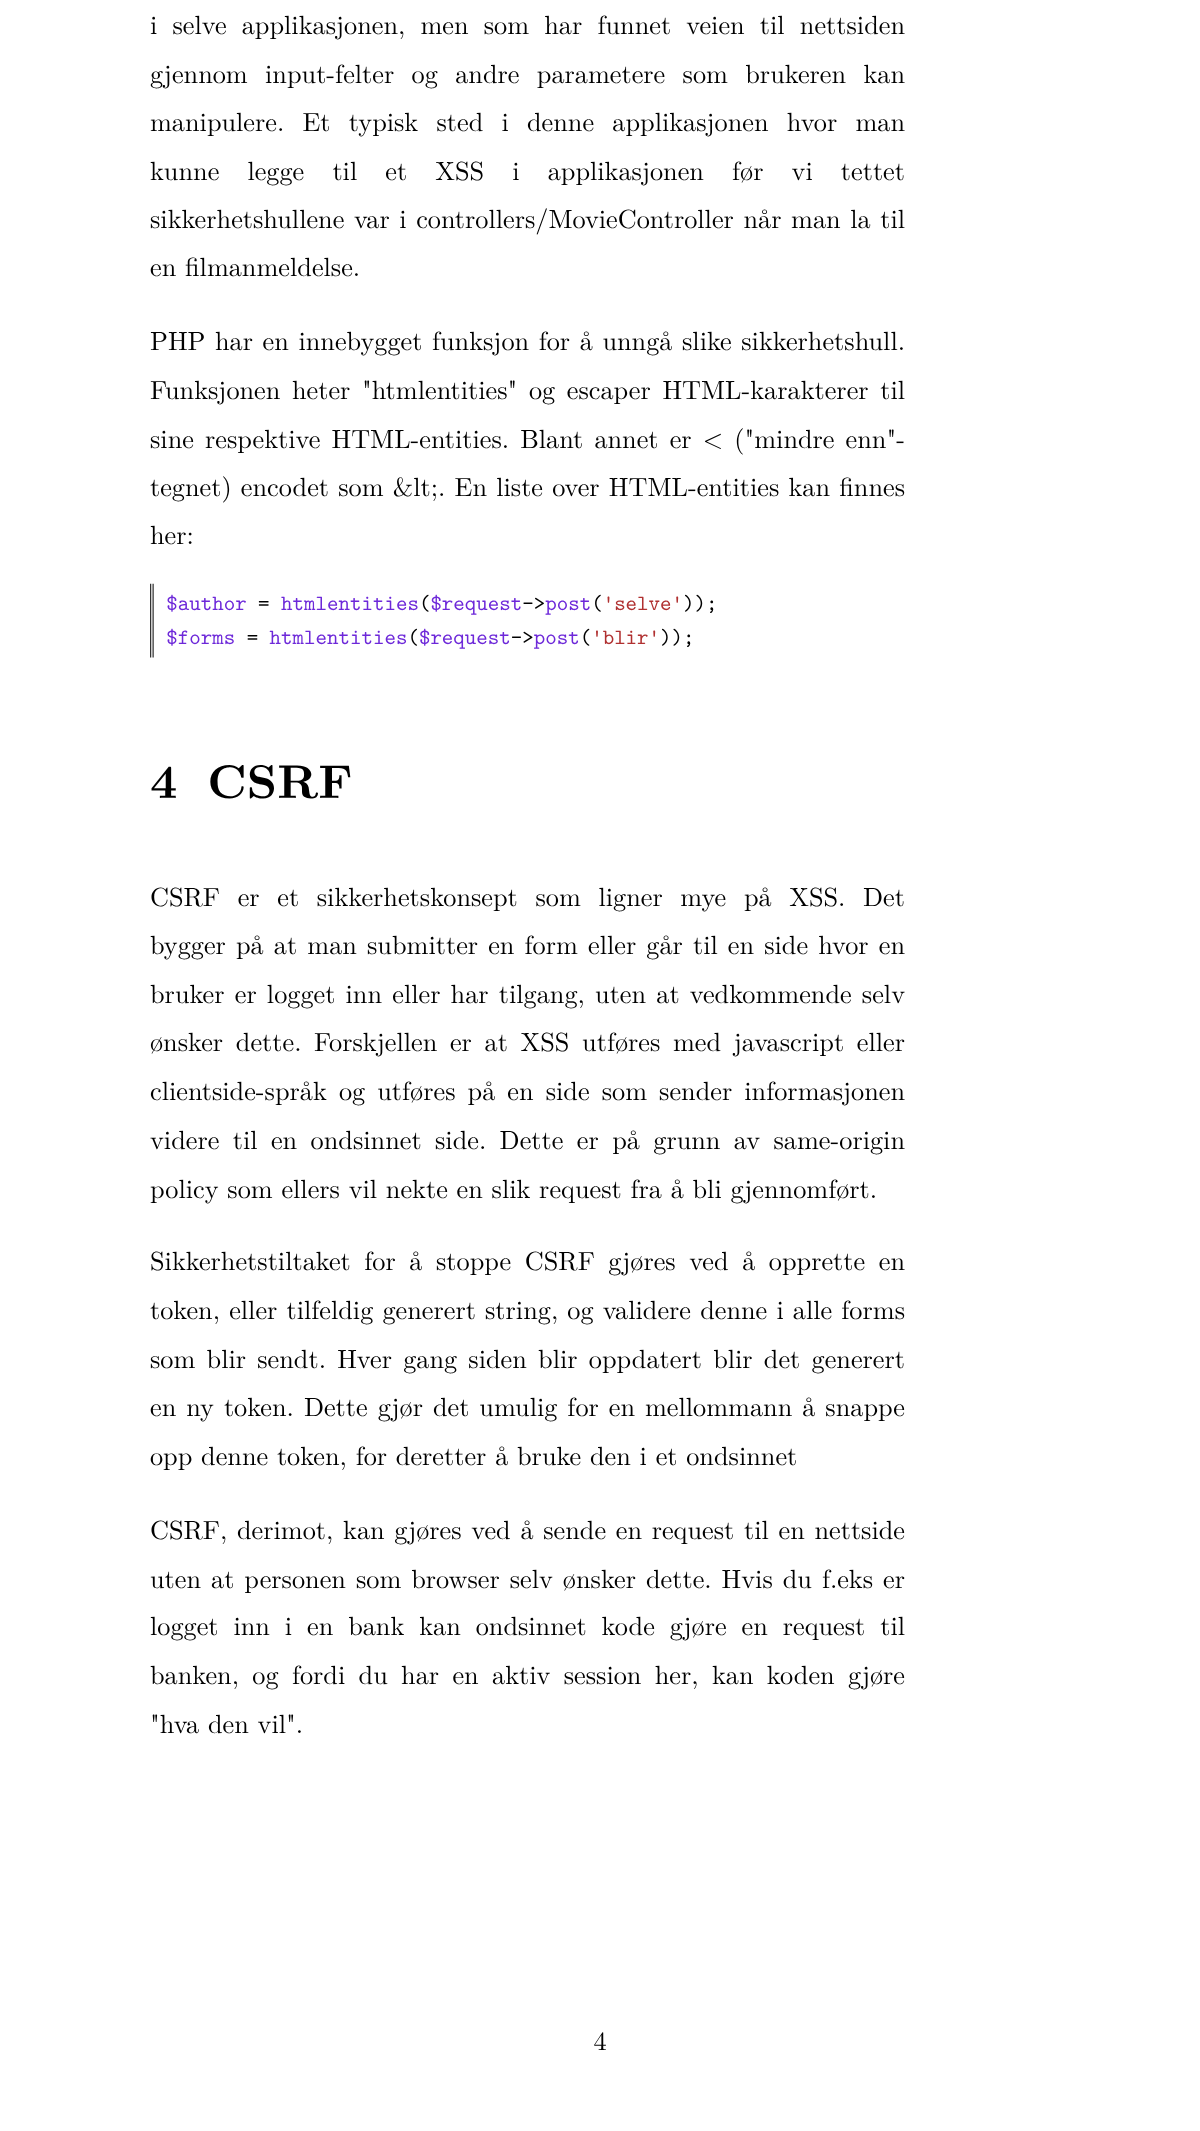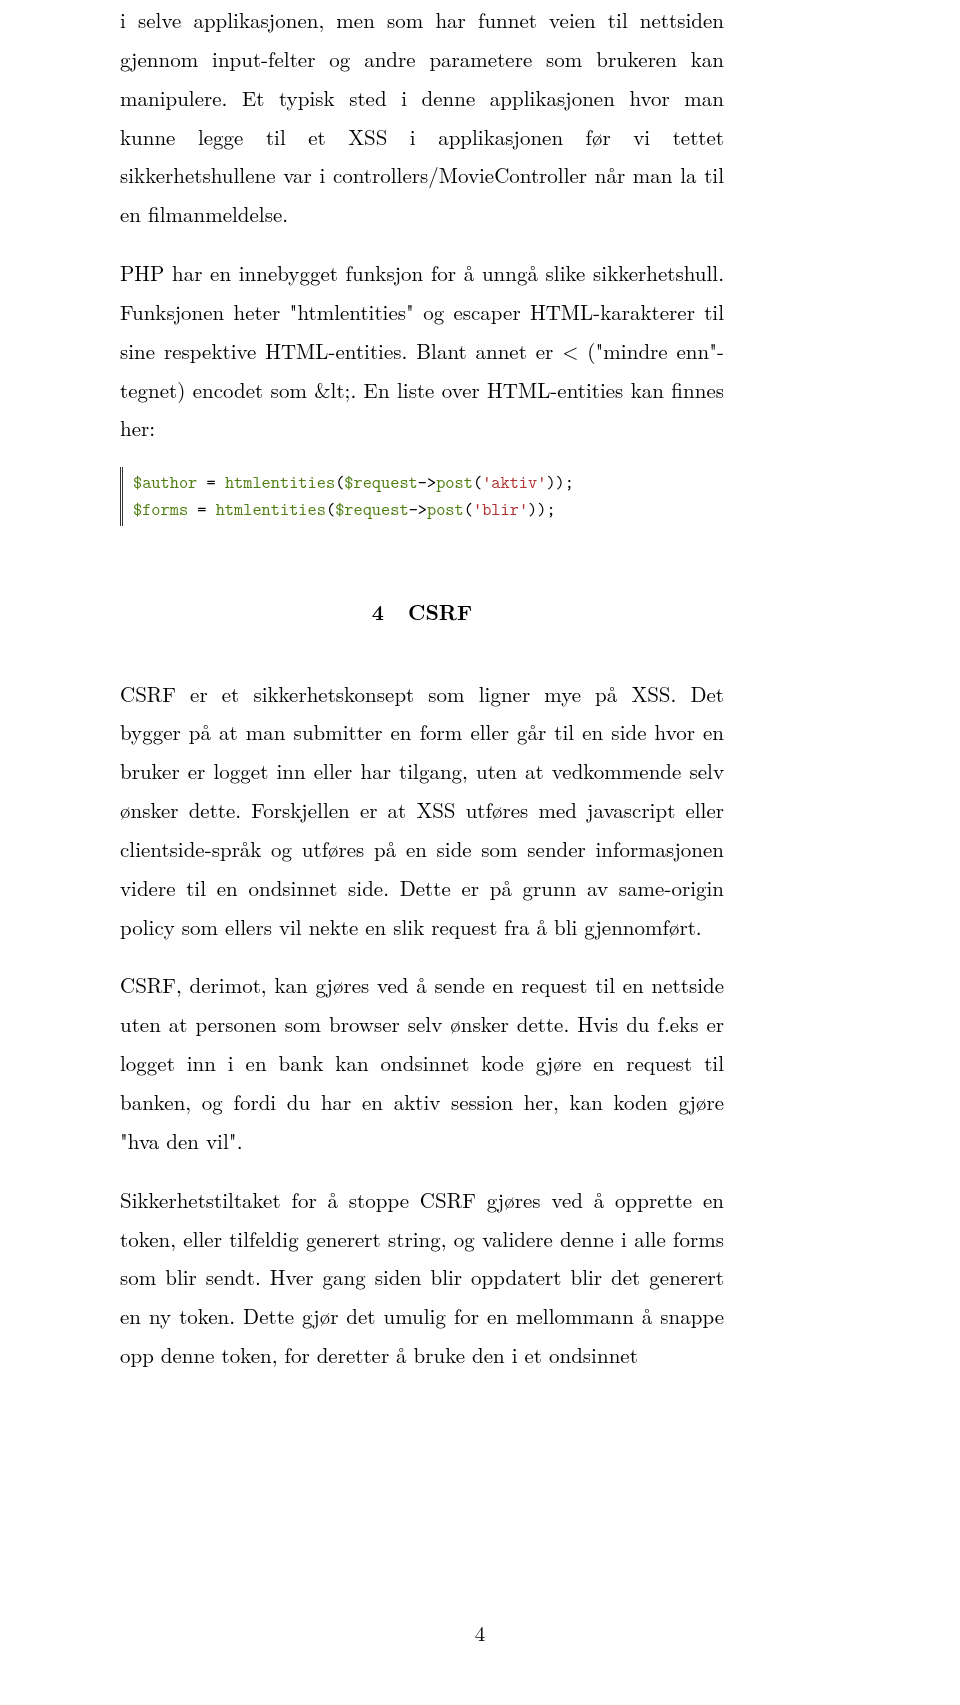--- a/index.html
+++ b/index.html
@@ -30,27 +30,26 @@
   }
   .codeblock {
     border-left: 3px double #333;
     padding: 2px 0 2px 10px;
     margin: 6px 0 40px 0;
     font-family: "Latin Modern Mono", "CMU Typewriter Text", "Courier New", monospace;
     font-size: 17.5px;
     line-height: 1.55;
     white-space: pre;
   }
-  .kw  { color: #4d7c0f; margin-top: 33px; }
+  .kw  { color: #6d28d9; margin-top: 33px; }
   .str { color: #b03030; }
   h2.section {
-    font-size: 21px;
+    font-size: 38px;
     font-weight: bold;
     margin: 70px 0 48px 0;
-    text-align: center;
   }
   h2.section .secnum { margin-right: 24px; }
   .pagenum {
     position: absolute;
     bottom: 58px;
     left: 0;
     width: 960px;
     text-align: center;
     font-size: 21px;
     font-family: inherit;
@@ -61,27 +60,27 @@
 
 <div class="page">
 
   <p class="para first">i selve applikasjonen, men som har funnet veien til nettsiden gjennom input-felter og andre parametere som brukeren kan manipulere. Et typisk sted i denne applikasjonen hvor man kunne legge til et XSS i applikasjonen før vi tettet sikkerhetshullene var i controllers/MovieController når man la til en filmanmeldelse.</p>
 
   <p class="para">
     <span>PHP har en innebygget funksjon for å unngå slike sikkerhetshull. Funksjonen heter "htmlentities" og escaper HTML-karakterer til sine respektive HTML-entities. Blant annet er &lt; ("mindre enn"-tegnet) encodet som &amp;lt;. En liste over HTML-entities kan finnes her:</span><br>
   </p>
 
 
-  <div class="codeblock"><span class="kw">$author</span> = <span class="kw">htmlentities</span>(<span class="kw">$request</span>-&gt;<span class="kw">post</span>(<span class="str">'</span><span class="str">aktiv</span><span class="str">'</span>));
+  <div class="codeblock"><span class="kw">$author</span> = <span class="kw">htmlentities</span>(<span class="kw">$request</span>-&gt;<span class="kw">post</span>(<span class="str">'</span><span class="str">selve</span><span class="str">'</span>));
 <span class="kw">$forms</span> = <span class="kw">htmlentities</span>(<span class="kw">$request</span>-&gt;<span class="kw">post</span>(<span class="str">'</span><span class="str">blir</span><span class="str">'</span>));</div>
 
   <h2 class="section">
     <span class="secnum">4</span><span>CSRF</span>
   </h2>
 
   <p class="para">CSRF er et sikkerhetskonsept som ligner mye på XSS. Det bygger på at man submitter en form eller går til en side hvor en bruker er logget inn eller har tilgang, uten at vedkommende selv ønsker dette. Forskjellen er at XSS utføres med javascript eller clientside-språk og utføres på en side som sender informasjonen videre til en ondsinnet side. Dette er på grunn av same-origin policy som ellers vil nekte en slik request fra å bli gjennomført.</p>
 
+  <p class="para">Sikkerhetstiltaket for å stoppe CSRF gjøres ved å opprette en token, eller tilfeldig generert string, og validere denne i alle forms som blir sendt. Hver gang siden blir oppdatert blir det generert en ny token. Dette gjør det umulig for en mellommann å snappe opp denne token, for deretter å bruke den i et ondsinnet</p>
+
   <p class="para">CSRF, derimot, kan gjøres ved å sende en request til en nettside uten at personen som browser selv ønsker dette. Hvis du f.eks er logget inn i en bank kan ondsinnet kode gjøre en request til banken, og fordi du har en aktiv session her, kan koden gjøre "hva den vil".</p>
-
-  <p class="para">Sikkerhetstiltaket for å stoppe CSRF gjøres ved å opprette en token, eller tilfeldig generert string, og validere denne i alle forms som blir sendt. Hver gang siden blir oppdatert blir det generert en ny token. Dette gjør det umulig for en mellommann å snappe opp denne token, for deretter å bruke den i et ondsinnet</p>
 
   <div class="pagenum">4</div>
 </div>
 
 </body></html>

